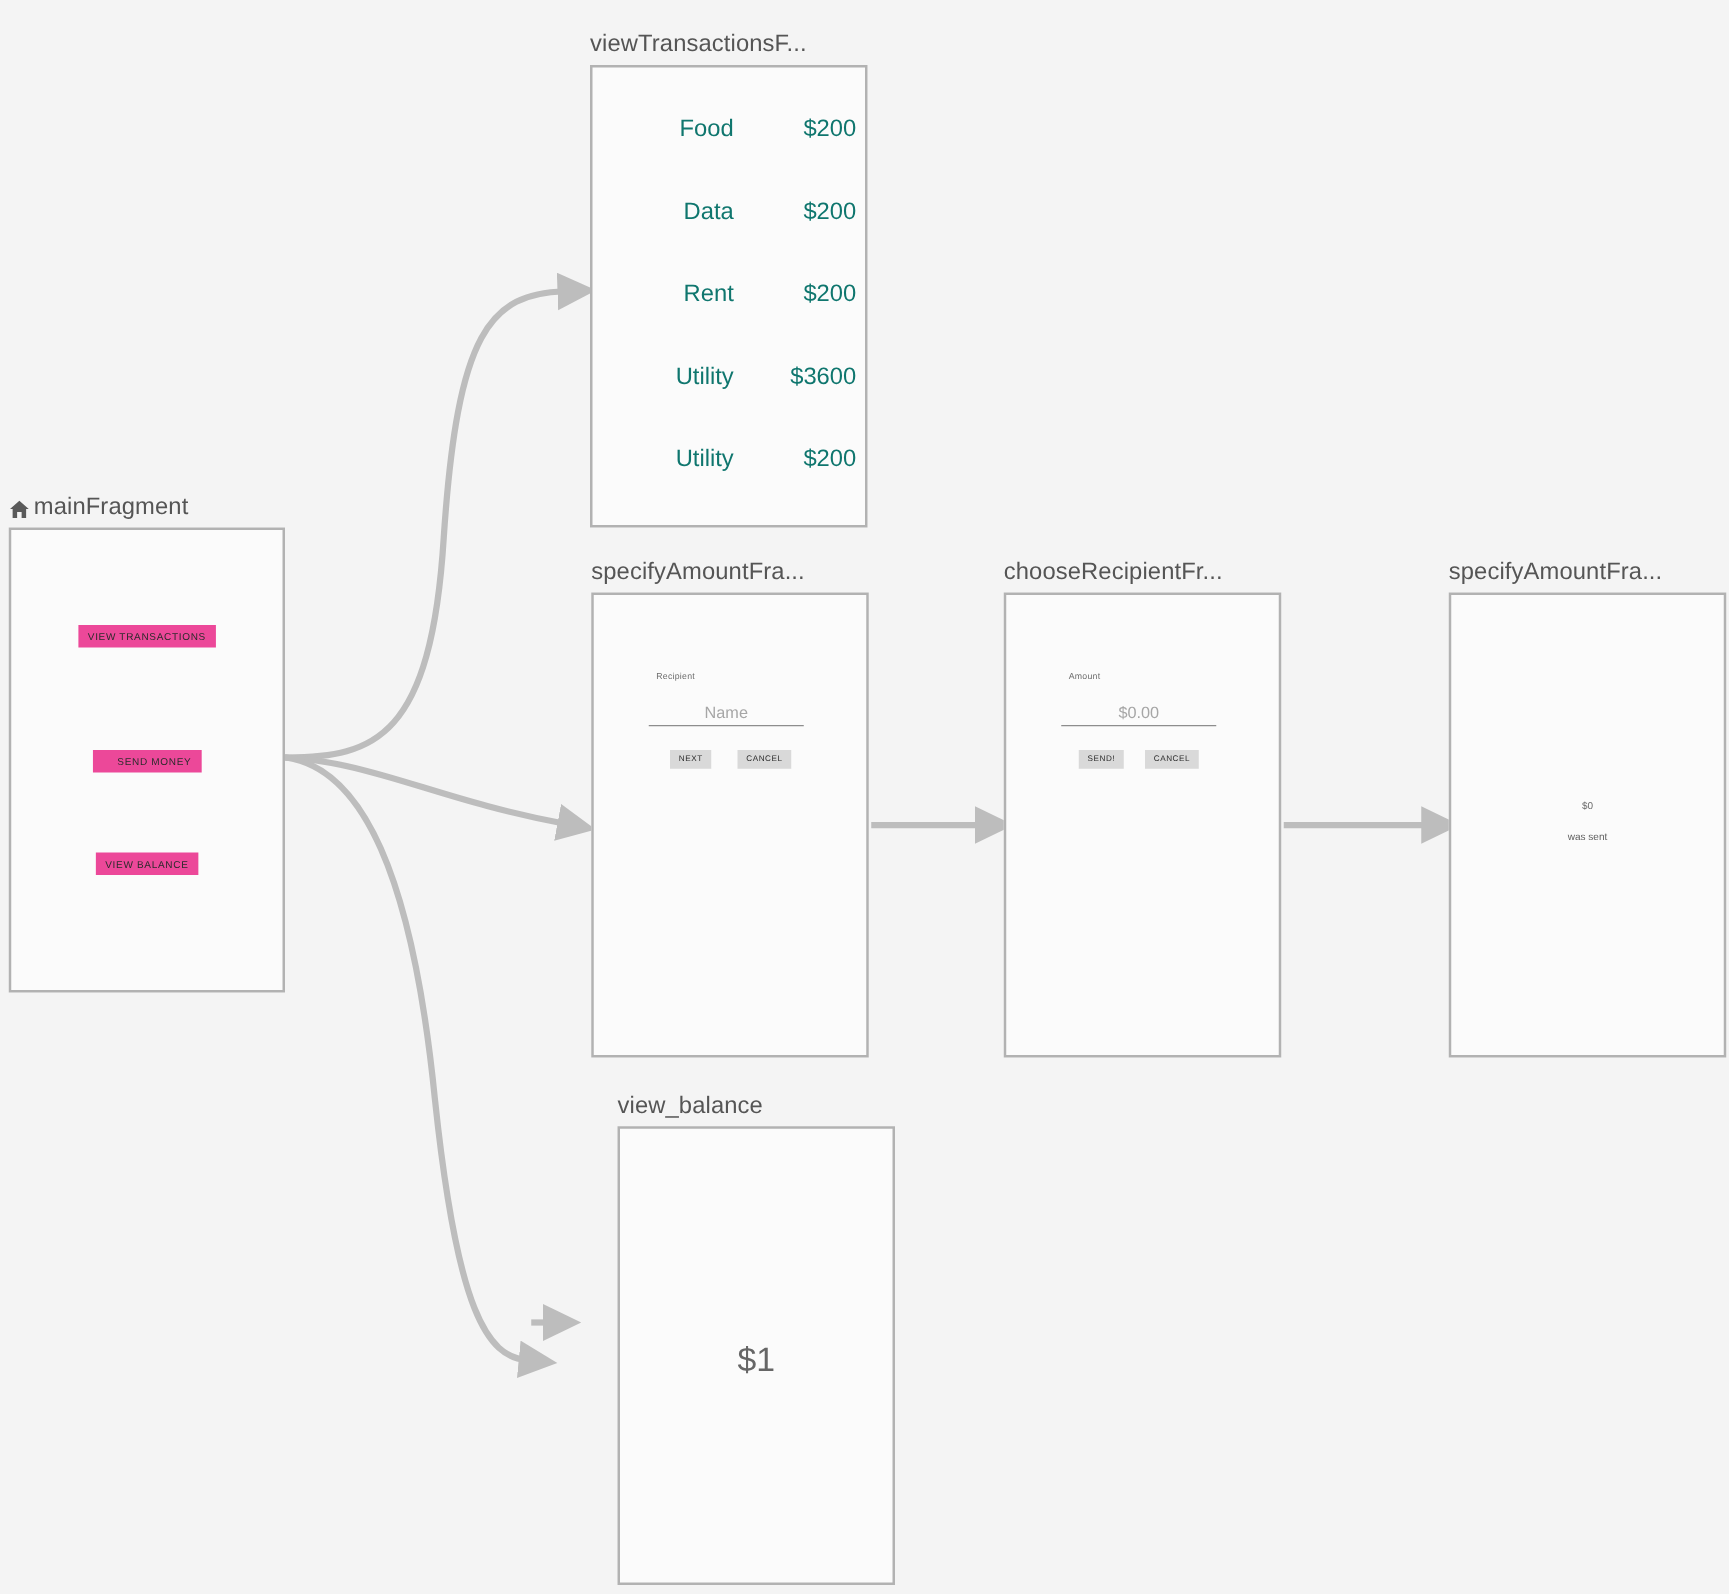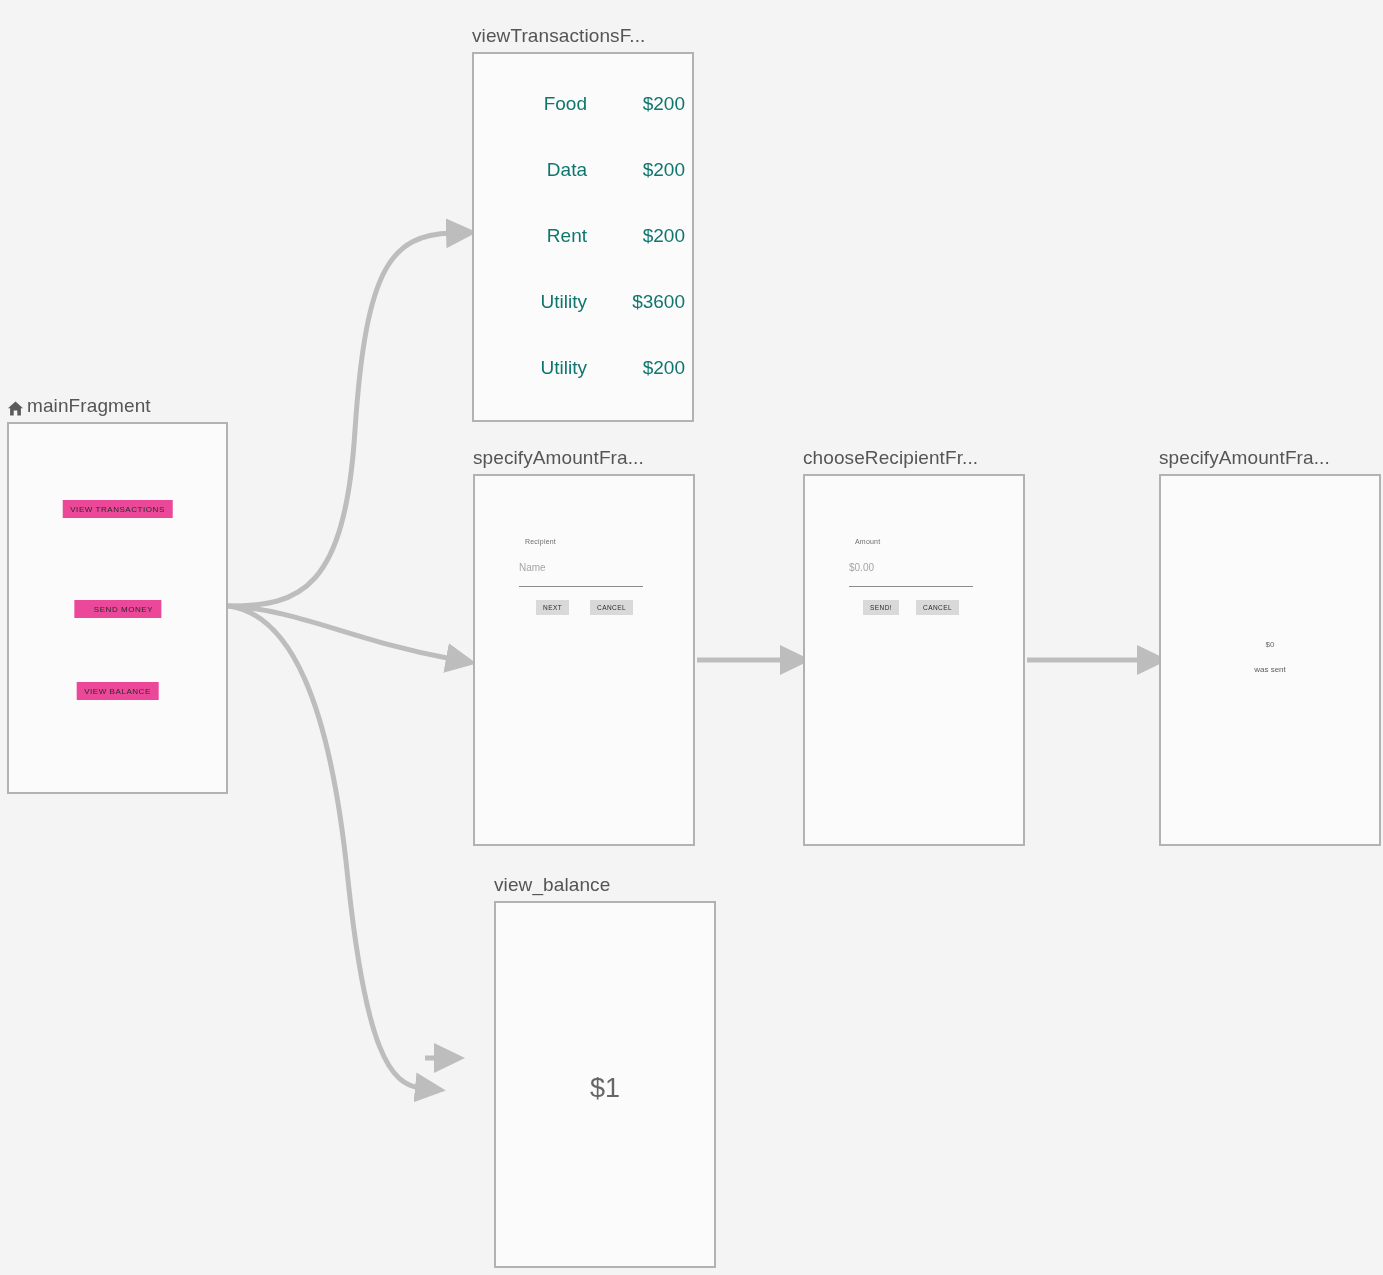--- a/index.html
+++ b/index.html
@@ -115,24 +115,25 @@
   .form-label {
     position: absolute;
     font-size: 7px;
     color: #6d6d6d;
     letter-spacing: 0.2px;
     white-space: nowrap;
   }
   .form-input {
     position: absolute;
     border-bottom: 1px solid #8d8d8d;
-    font-size: 10px;
+    font-size: 13px;
     color: #a6a6a6;
-    padding-bottom: 13px;
-    white-space: nowrap;
+    padding-bottom: 3px;
+    white-space: nowrap;
+    text-align: center;
   }
   .form-btn {
     position: absolute;
     background: #d9d9d9;
     color: #2b2b2b;
     font-size: 6.5px;
     letter-spacing: 0.45px;
     padding: 4px 7px 3px 7px;
     line-height: 8px;
     white-space: nowrap;

